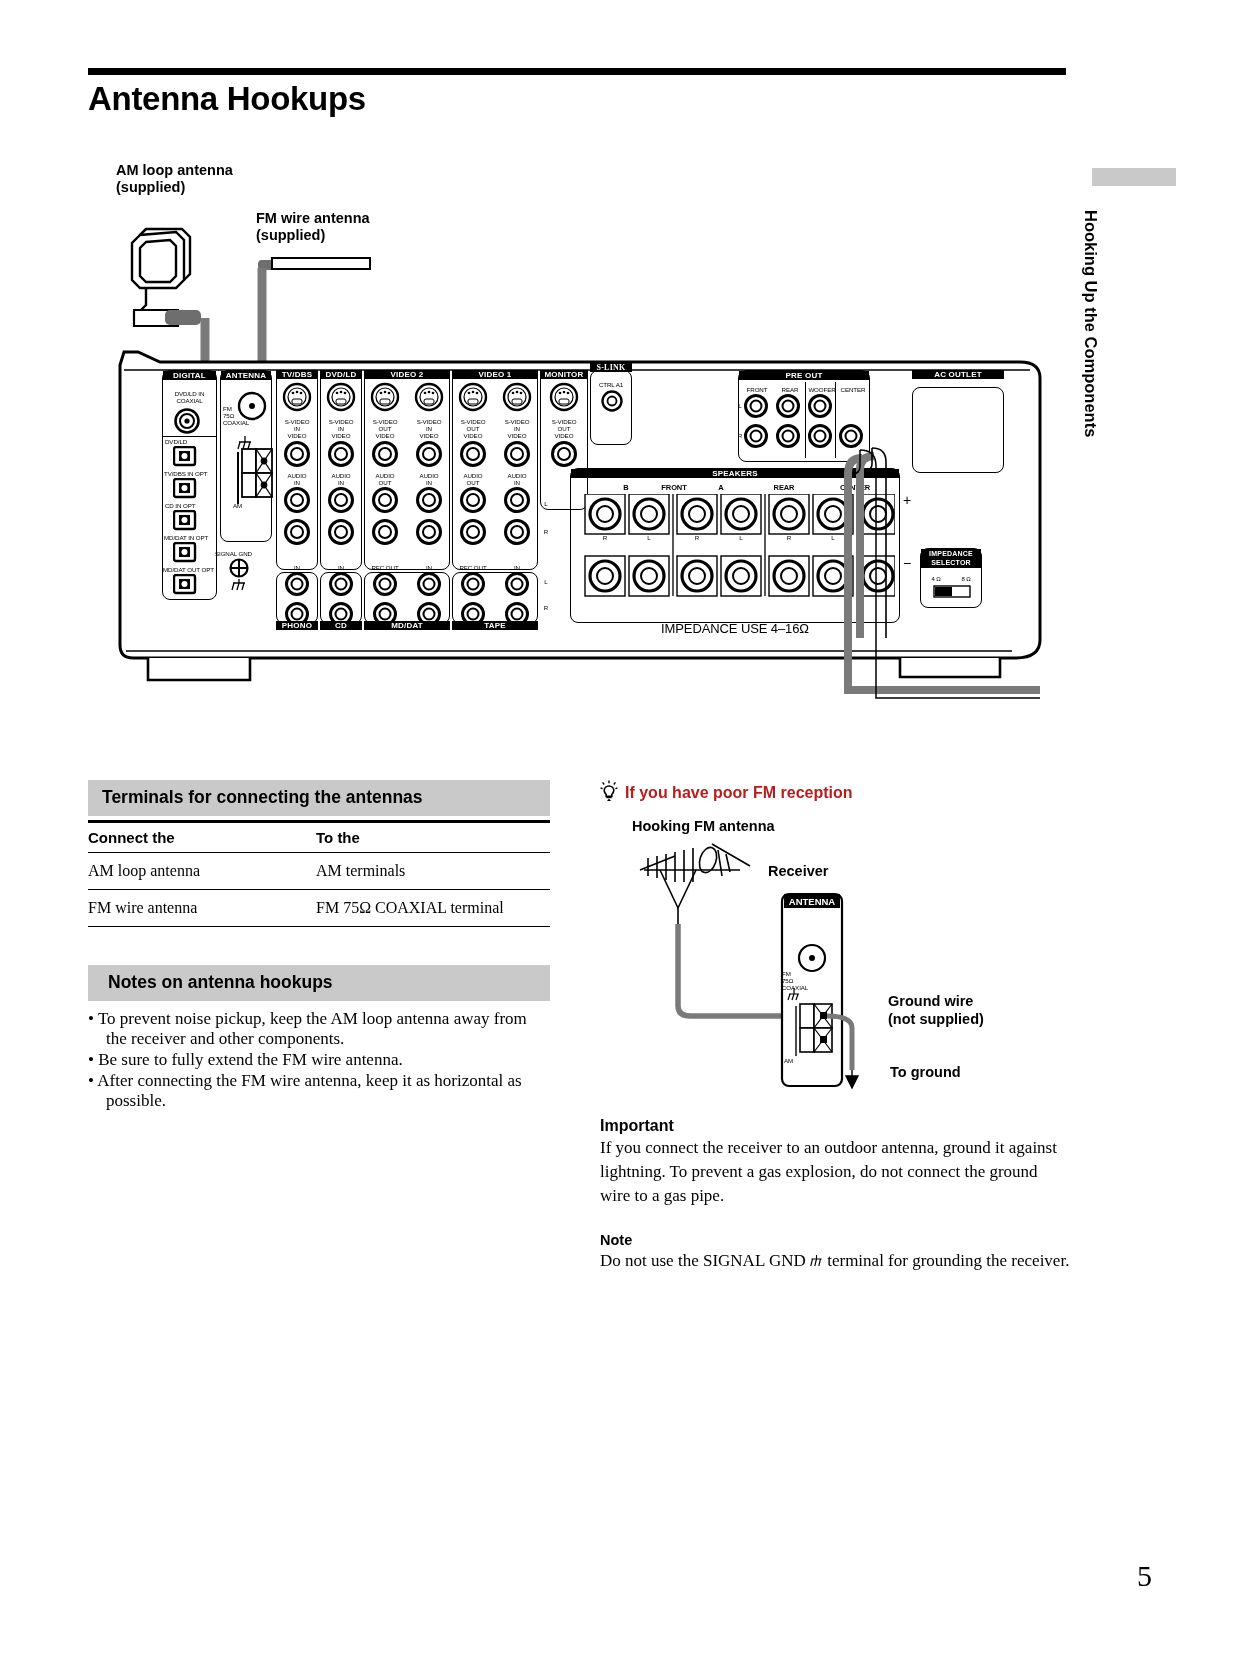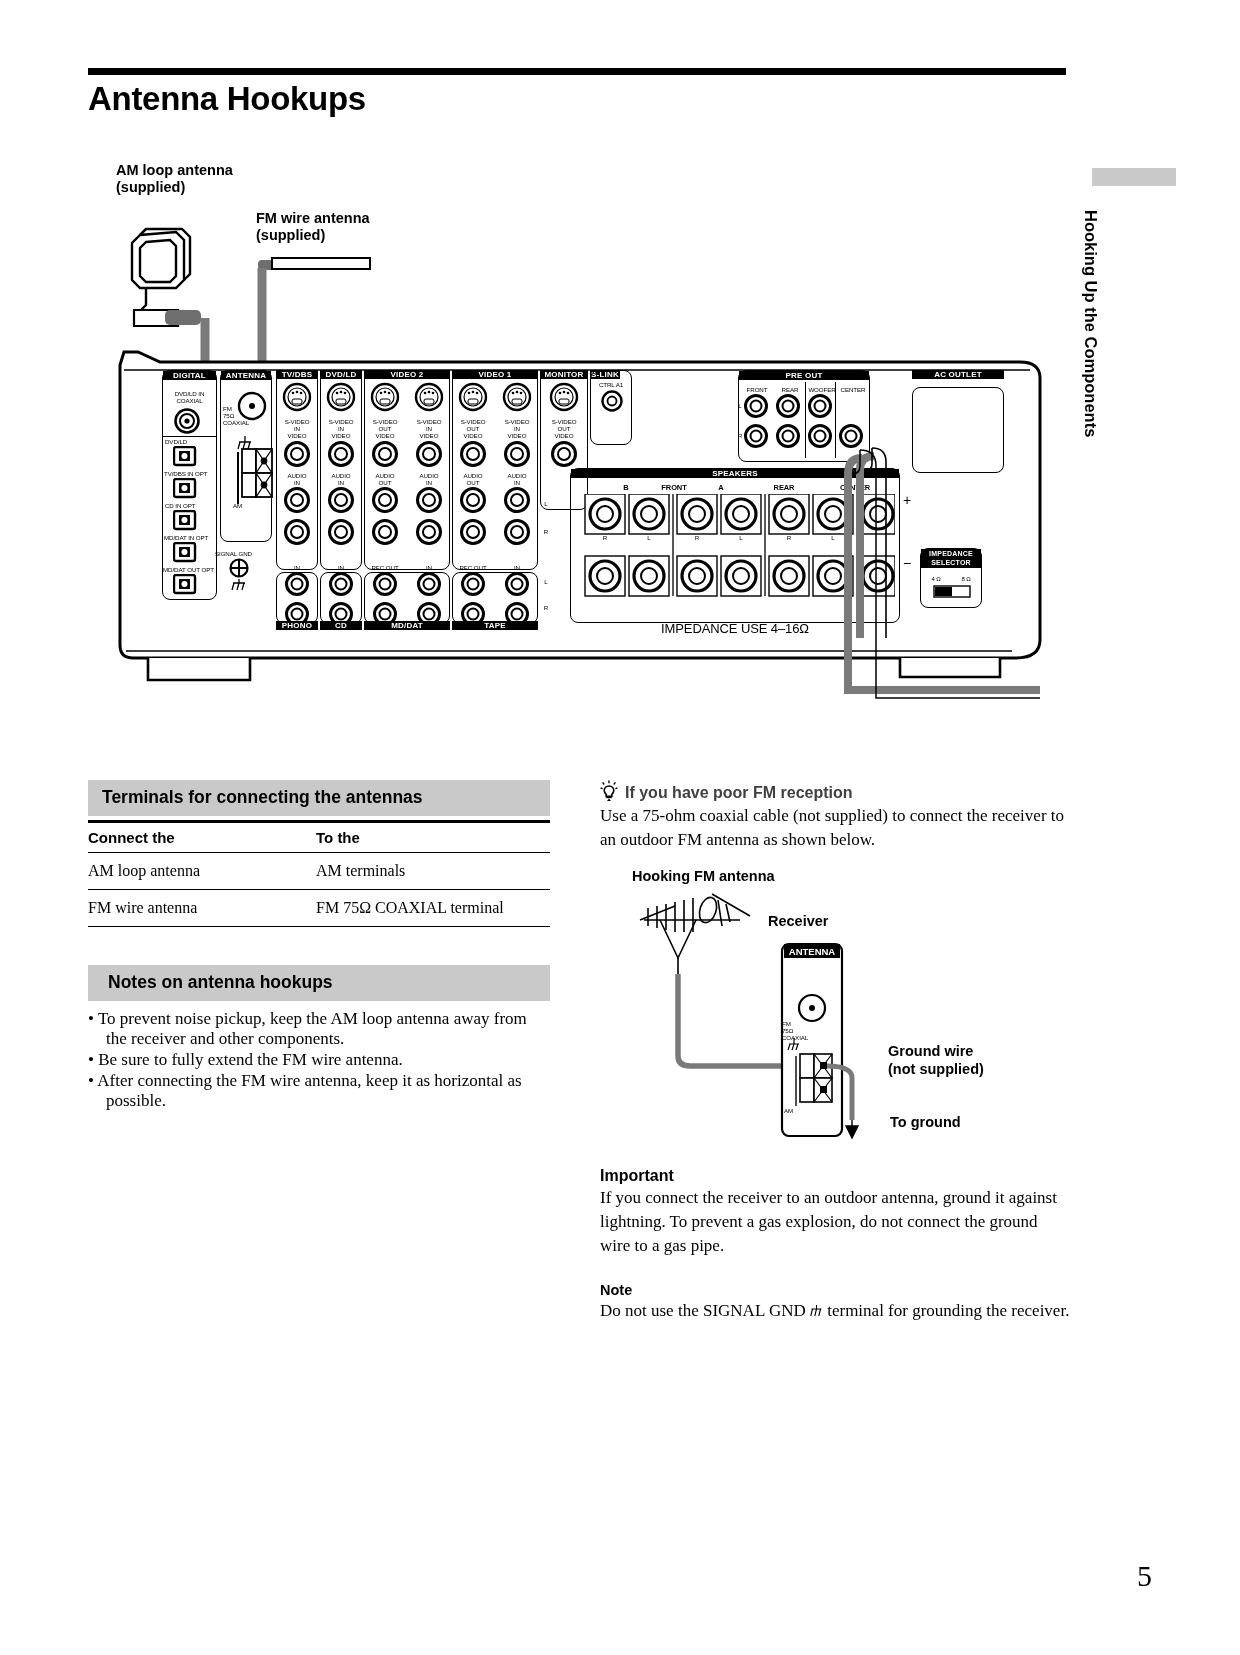--- a/index.html
+++ b/index.html
@@ -94,21 +94,21 @@
   ul.notes { list-style:none; margin:8px 0 0 0; padding:0; }
   ul.notes li {
     font-family:Liberation Serif, serif;
     font-size:17px; line-height:20px;
     padding-left:18px; text-indent:-18px; margin-bottom:1px;
   }
   ul.notes li::before { content:"• "; }
 
   .tip-head {
     font-family:"Liberation Sans", sans-serif;
-    font-weight:bold; font-size:16px; color:#404040;
+    font-weight:bold; font-size:16px; color:#b91c1c;
     margin:0 0 2px 0; display:flex; align-items:flex-end; gap:7px;
   }
   .body-text {
     font-family:"Liberation Serif", serif;
     font-size:17px; line-height:24px; margin:0;
   }
   .sub-head {
     font-family:"Liberation Sans", sans-serif;
     font-weight:bold; font-size:16px; margin:0 0 1px 0;
   }
@@ -259,21 +259,21 @@
       <circle cx="11" cy="10" r="8.5" fill="#fff" stroke="#000" stroke-width="2.2"></circle>
       <path d="M11 2 L11 18 M3 10 L19 10" stroke="#000" stroke-width="2"></path>
       <path d="M11 21 L11 25 M5 25 L17 25 M6 25 L4 32 M11 25 L9 32 M16 25 L14 32" stroke="#000" stroke-width="1.3" fill="none"></path>
     </svg>
 
     <div class="jhead" style="position:absolute; left:166px; top:30px; width:42px;">TV/DBS</div>
     <div class="jhead" style="position:absolute; left:210px; top:30px; width:42px;">DVD/LD</div>
     <div class="jhead" style="position:absolute; left:254px; top:30px; width:86px;">VIDEO 2</div>
     <div class="jhead" style="position:absolute; left:342px; top:30px; width:86px;">VIDEO 1</div>
     <div class="jhead" style="position:absolute; left:430px; top:30px; width:48px;">MONITOR</div>
-    <div class="jhead" style="position:absolute; left:480px; top:30px; width:30px;">S-LINK</div>
+    <div class="jhead" style="position:absolute; left:480px; top:23px; width:42px;font-family:Liberation Serif, serif;">S-LINK</div>
 
     <div class="grp" style="left:166px; top:30px; width:42px;  height:200px;"></div>
     <div class="grp" style="left:210px; top:30px; width:42px;  height:200px;"></div>
     <div class="grp" style="left:254px; top:30px; width:86px;  height:200px;"></div>
     <div class="grp" style="left:342px; top:30px; width:86px;  height:200px;"></div>
     <div class="grp" style="left:430px; top:30px; width:48px;  height:140px;"></div>
     <div class="grp" style="left:480px; top:30px; width:42px;  height:75px;"></div>
 
     <div class="jlabel" style="position:absolute; left:480px; top:41px; width:42px;">CTRL A1</div>
     <svg style="position:absolute; left:491px; top:50px;" width="22" height="22">
@@ -724,21 +724,20 @@
 
     <div class="tip-head">
       <svg width="18" height="22" viewBox="0 0 18 22">
         <path d="M9 6 C6.2 6 4.2 8 4.2 10.6 C4.2 12.4 5.3 13.6 6.2 14.6 L6.2 16.4 L11.8 16.4 L11.8 14.6 C12.7 13.6 13.8 12.4 13.8 10.6 C13.8 8 11.8 6 9 6 Z" fill="none" stroke="#000" stroke-width="1.6"></path>
         <rect x="6.4" y="16.6" width="5.2" height="1.6" fill="#000"></rect>
         <path d="M9 18.4 L7 21 L11 21 Z" fill="#000"></path>
         <path d="M9 0.5 L9 3.2 M2.6 2.4 L4.2 4.5 M15.4 2.4 L13.8 4.5 M0.6 8 L2.6 8.6 M17.4 8 L15.4 8.6" stroke="#000" stroke-width="1.4"></path>
       </svg>
       <span>If you have poor FM reception</span>
     </div>
-    <p class="body-text">Use a 75-ohm coaxial cable (not supplied) to connect the receiver to an outdoor FM antenna as shown below.</p>
 
     <div style="position:relative; height:275px; margin-top:16px;">
 
       <div class="diag-label" style="left:32px; top:0;">Hooking FM antenna</div>
       <div class="diag-label" style="left:168px; top:45px;">Receiver</div>
       <div class="diag-label" style="left:288px; top:175px;">Ground wire
 (not supplied)</div>
       <div class="diag-label" style="left:290px; top:246px;">To ground</div>
 
       <svg style="position:absolute; left:0; top:18px;" width="470" height="260" viewBox="0 0 470 260">

